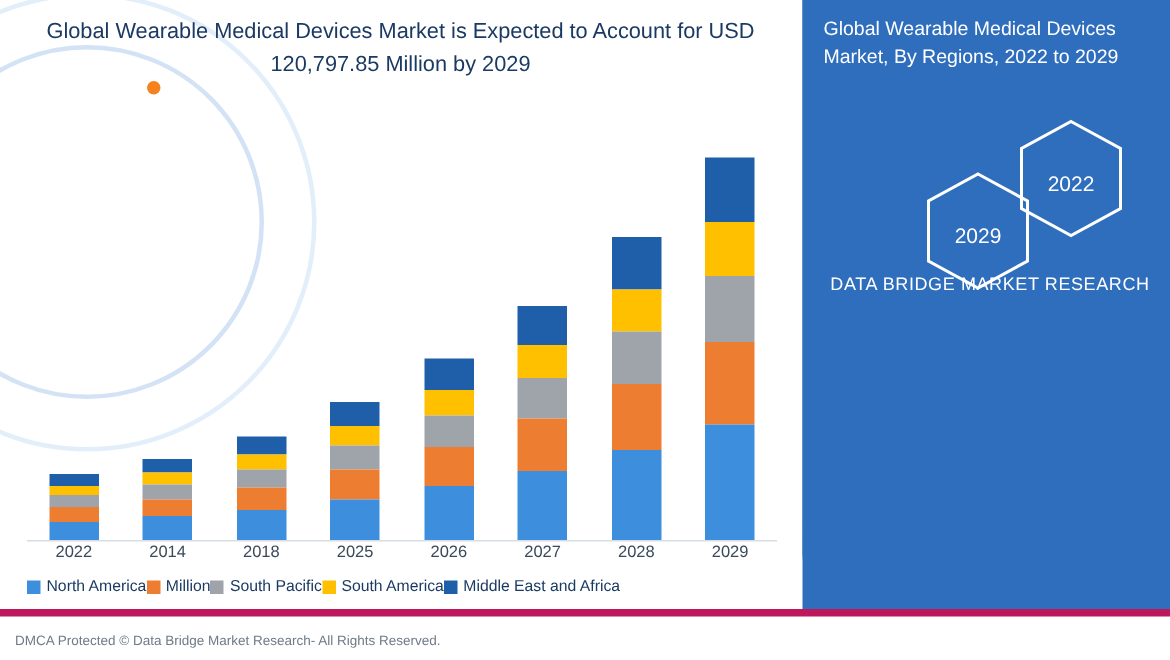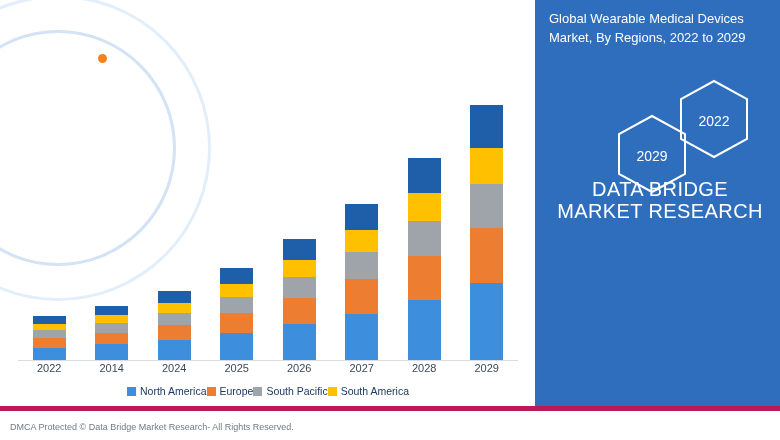--- a/index.html
+++ b/index.html
@@ -49,21 +49,21 @@
   .seg{width:100%;}
   #xaxis{
     position:absolute;left:18px;top:362px;width:500px;height:18px;
     display:flex;justify-content:space-around;
   }
   .xtick{width:46px;text-align:center;font-size:11px;color:#3b4a5a;}
   #axis-line{position:absolute;left:18px;top:360px;width:500px;height:1px;background:#d7dde3;}
   
   #legend{
     position:absolute;left:18px;top:382px;width:500px;height:18px;
-    display:flex;align-items:center;justify-content:center;
+    display:flex;align-items:center;justify-content:flex-start;
   }
   .legend-item{display:flex;align-items:center;font-size:10.5px;color:#1b3a63;}
   .legend-swatch{width:9px;height:9px;margin-right:4px;}
   
   #footer{
     position:absolute;left:0;top:406px;width:780px;height:34px;
     background:#ffffff;border-top:5px solid #be185d;
   }
   #dmca{position:absolute;left:10px;top:11px;font-size:9px;color:#6f7b88;}
   #source{position:absolute;left:283px;top:11px;font-size:9px;color:#6f7b88;}
@@ -82,32 +82,33 @@
   }
   .hexwrap{position:absolute;}
   #hex-2022{left:142px;top:78px;}
   #hex-2029{left:80px;top:113px;}
   .hex-label{
     position:absolute;width:100%;text-align:center;color:#ffffff;font-size:14px;
     top:50%;transform:translateY(-50%);
   }
   #brand{
     position:absolute;left:14px;top:178px;width:222px;text-align:center;
-    color:#ffffff;font-size:20px;line-height:22px;letter-spacing:.4px;
+    color:#ffffff;font-size:12px;line-height:22px;letter-spacing:.4px;
   }
 </style>
 </head>
 <body>
 
 <div id="left-panel">
 
   <div class="arc" id="arc1"></div>
   <div class="arc" id="arc2"></div>
   <div id="orange-dot"></div>
 
+  <div id="title">Global Wearable Medical Devices Market is Expected to Account for USD 120,797.85 Million by 2029</div>
 
 
   <div id="chart-area">
     <div id="bars">
         <div class="bar-group">
           <div class="seg" style="height: 7.8866px; background: rgb(31, 95, 169);"></div>
           <div class="seg" style="height: 6.13402px; background: rgb(255, 192, 0);"></div>
           <div class="seg" style="height: 7.8866px; background: rgb(159, 164, 170);"></div>
           <div class="seg" style="height: 9.63918px; background: rgb(237, 125, 49);"></div>
           <div class="seg" style="height: 12.268px; background: rgb(61, 143, 221);"></div>
@@ -161,44 +162,48 @@
           <div class="seg" style="height: 55.2062px; background: rgb(237, 125, 49);"></div>
           <div class="seg" style="height: 77.1134px; background: rgb(61, 143, 221);"></div>
         </div>
       </div>
   </div>
 
   <div id="axis-line"></div>
   <div id="xaxis">
       <div class="xtick">2022</div>
       <div class="xtick">2014</div>
-      <div class="xtick">2024</div>
+      <div class="xtick">2018</div>
       <div class="xtick">2025</div>
       <div class="xtick">2026</div>
       <div class="xtick">2027</div>
       <div class="xtick">2028</div>
       <div class="xtick">2029</div>
     </div>
 
   <div id="legend">
       <div class="legend-item">
         <span class="legend-swatch" style="background: rgb(61, 143, 221);"></span>
         <span>North America</span>
       </div>
       <div class="legend-item">
         <span class="legend-swatch" style="background: rgb(237, 125, 49);"></span>
-        <span>Europe</span>
+        <span>Million</span>
       </div>
       <div class="legend-item">
         <span class="legend-swatch" style="background: rgb(159, 164, 170);"></span>
         <span>South Pacific</span>
       </div>
       <div class="legend-item">
         <span class="legend-swatch" style="background: rgb(255, 192, 0);"></span>
         <span>South America</span>
+      </div>
+      <div class="legend-item">
+        <span class="legend-swatch" style="background: rgb(31, 95, 169);"></span>
+        <span>Middle East and Africa</span>
       </div>
     </div>
 </div>
 
 <div id="right-panel">
   <div id="right-title">Global Wearable Medical Devices Market, By Regions, 2022 to 2029</div>
 
   <div class="hexwrap" id="hex-2022">
     <svg width="74" height="82" viewBox="0 0 74 82">
       <polygon points="37,3 70,21 70,61 37,79 4,61 4,21" fill="none" stroke="#ffffff" stroke-width="2"></polygon>

